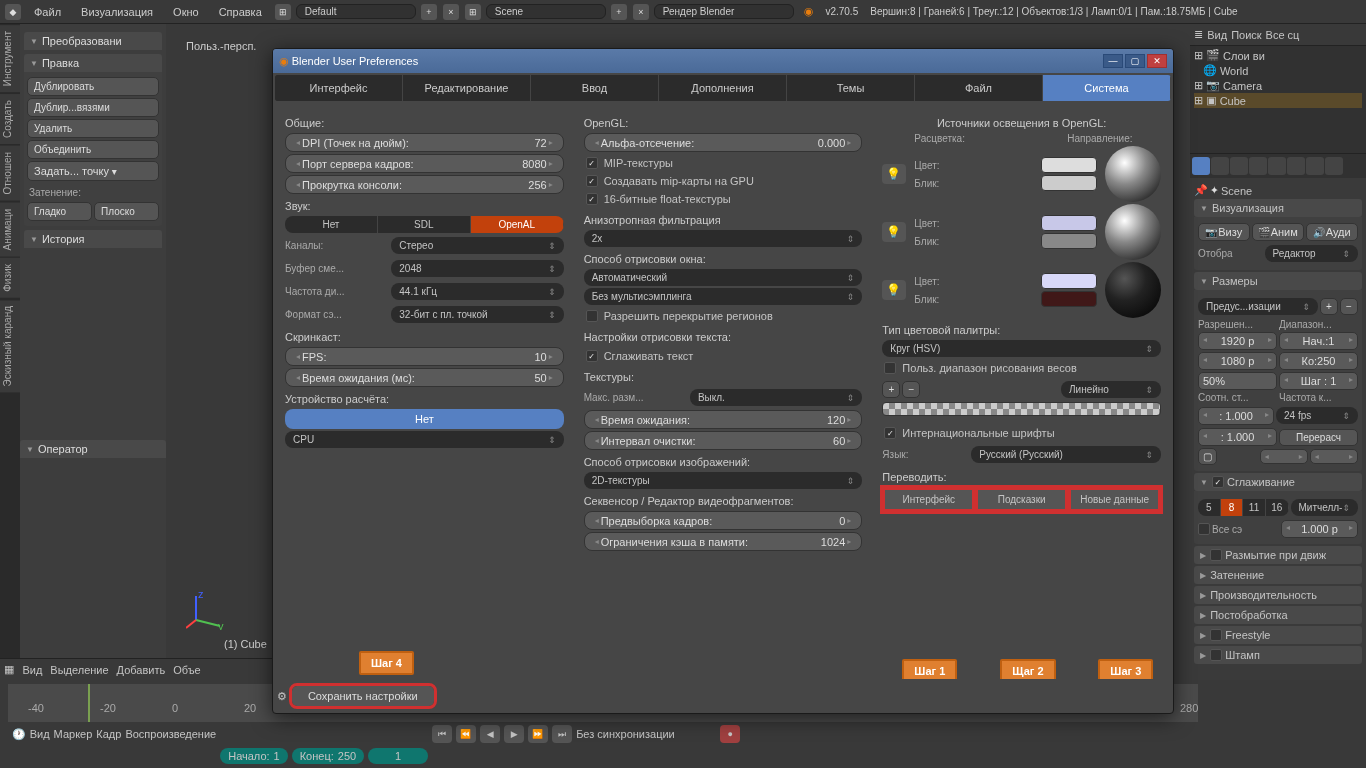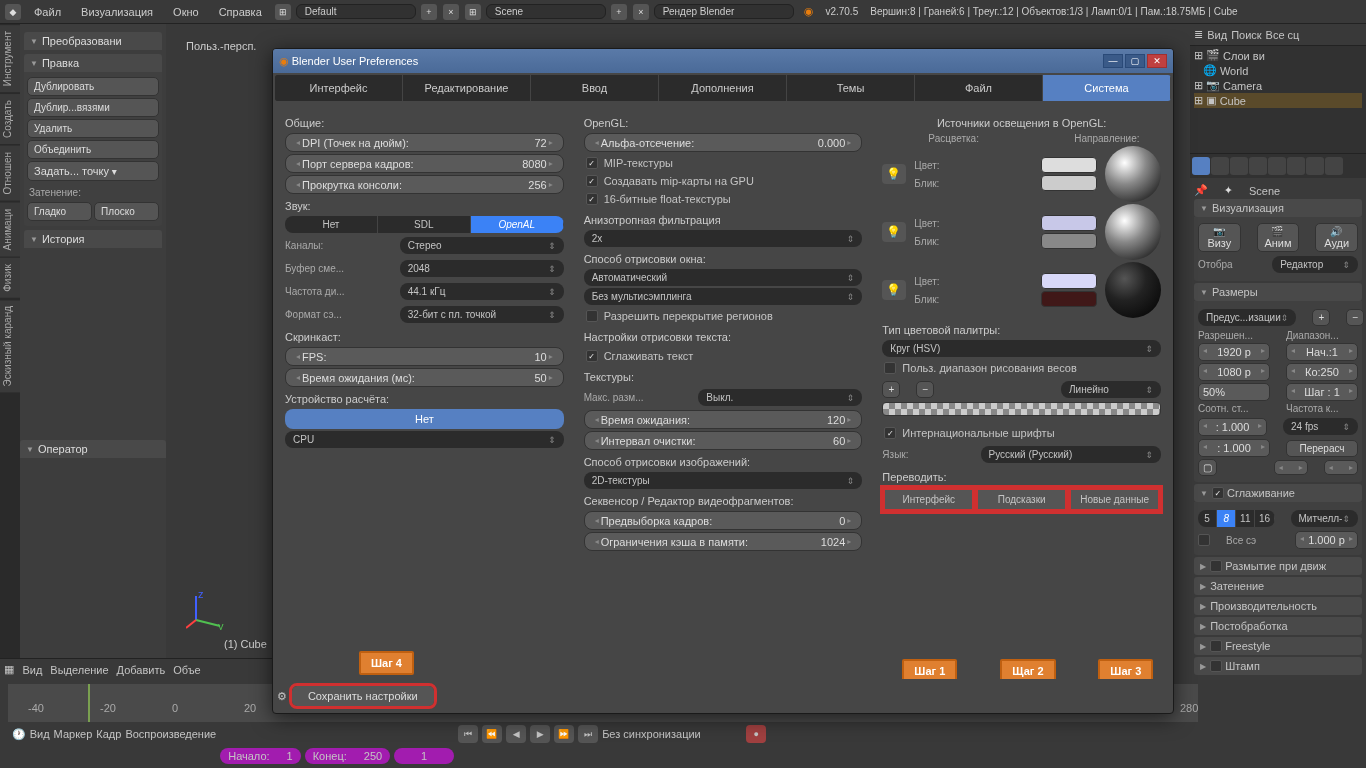--- a/index.html
+++ b/index.html
@@ -32,21 +32,21 @@
 .tree-row { padding:1px 0; display:flex; align-items:center; gap:3px; }
 .props { flex:1; background:#3a3a3a; overflow:hidden; }
 .props-tabs { height:24px; background:#313131; display:flex; align-items:center; padding:0 2px; gap:1px; }
 .props-tabs .pt { width:18px; height:18px; background:#444; border-radius:3px; }
 .props-tabs .pt.on { background:#5680c2; }
 .props-body { padding:4px; }
 .prop-panel-h { background:#494949; padding:3px 6px; font-size:11px; display:flex; align-items:center; border-radius:3px; margin-top:2px; }
 .prop-panel-h::before { content:"▼"; font-size:8px; margin-right:4px; color:#999; }
 .prop-panel-h.closed::before { content:"▶"; }
 .prop-panel-b { background:#404040; padding:4px; border-radius:0 0 3px 3px; }
-.prow { display:flex; gap:16px; margin:2px 0; align-items:center; }
+.prow { display:flex; gap:2px; margin:2px 0; align-items:center; }
 .pbtn { background:#555; border:1px solid #333; border-radius:5px; padding:2px 4px; color:#ddd; font-size:10px; flex:1; text-align:center; }
 .pnum { background:#5a5a5a; border:1px solid #333; border-radius:5px; padding:2px 4px; color:#ddd; font-size:10px; flex:1; display:flex; justify-content:space-between; }
 .pnum .arr { color:#888; font-size:8px; }
 .plabel { font-size:10px; color:#aaa; flex:1; }
 .chk { width:12px; height:12px; background:#333; border:1px solid #555; border-radius:2px; display:inline-flex; align-items:center; justify-content:center; font-size:8px; color:#eee; }
 .chk.on::after { content:"✓"; }
 
 .prefs { position:absolute; left:272px; top:48px; width:902px; height:666px; background:#464646; border:1px solid #1a1a1a; box-shadow:0 4px 20px rgba(0,0,0,0.6); z-index:100; border-radius:4px; overflow:hidden; }
 .prefs-title { height:24px; background:linear-gradient(#5a7aa8,#4a6a98); display:flex; align-items:center; padding:0 6px; color:#fff; font-size:11px; }
 .prefs-title .wbtn { width:20px; height:14px; background:#3a5a88; border:1px solid #2a4a78; margin-left:2px; text-align:center; font-size:9px; line-height:12px; }
@@ -56,41 +56,41 @@
 .prefs-tabs .ptab.active { background:#5680c2; color:#fff; }
 .prefs-body { display:flex; height:580px; padding:4px; gap:4px; }
 .prefs-col { flex:1; padding:4px 8px; overflow:hidden; }
 .pf-sect { font-size:11px; color:#ccc; margin:6px 0 4px; }
 .pf-row { display:flex; align-items:center; background:#5a5a5a; border:1px solid #333; border-radius:8px; height:19px; margin:2px 0; padding:0 8px; font-size:10px; }
 .pf-row .k { flex:1; color:#ddd; }
 .pf-row .v { color:#ddd; }
 .pf-row .arr { color:#888; font-size:8px; padding:0 2px; }
 .pf-seg { display:flex; border-radius:8px; overflow:hidden; margin:2px 0; }
 .pf-seg .s { flex:1; background:#2b2b2b; text-align:center; padding:3px 0; border-right:1px solid #444; font-size:10px; cursor:pointer; }
-.pf-seg .s.on { background:#3b82f6; color:#fff;font-style:italic; }
+.pf-seg .s.on { background:#c2410c; color:#fff; }
 .pf-drop { background:#2b2b2b; border-radius:8px; padding:3px 8px; font-size:10px; display:flex; justify-content:space-between; align-items:center; margin:2px 0; }
 .pf-drop::after { content:"⇕"; font-size:9px; color:#888; }
 .pf-chk-row { display:flex; align-items:center; gap:6px; padding:3px 2px; font-size:10px; }
 .pf-blue-btn { background:#5680c2; color:#fff; text-align:center; border-radius:8px; padding:4px; font-size:11px; margin:2px 0; }
 .light-row { display:flex; align-items:center; gap:8px; margin:2px 0; }
 .lamp-btn { width:24px; height:20px; background:#555; border-radius:4px; display:flex; align-items:center; justify-content:center; font-size:12px; }
 .sphere { width:56px; height:56px; border-radius:50%; background:radial-gradient(circle at 35% 30%, #fff, #888 40%, #000); }
 .sphere.dark { background:radial-gradient(circle at 35% 30%, #555, #222 40%, #000); }
 .swatch { width:56px; height:16px; border-radius:4px; border:1px solid #333; }
 .pf-translate-btn { flex:1; background:#555; border:1px solid #333; text-align:center; padding:4px 0; font-size:10px; cursor:pointer; }
 .hl-red { outline:3px solid #d03030; outline-offset:-1px; }
 .step-badge { background:#e08030; border:2px solid #c06010; color:#fff; padding:4px 10px; font-size:11px; font-weight:bold; position:absolute; border-radius:2px; }
 .prefs-footer { height:26px; padding:2px 4px; display:flex; align-items:center; gap:4px; }
 .save-btn { background:#555; border:1px solid #333; border-radius:6px; padding:4px 16px; font-size:11px; color:#ddd; }
 .timeline { position:absolute; left:8px; bottom:0; width:1190px; height:84px; background:#393939; }
 .tl-header { height:22px; background:#393939; border-top:1px solid #222; display:flex; align-items:center; padding:0 4px; gap:8px; font-size:10px; }
 .tl-ruler { height:38px; background:#4a4a4a; position:relative; font-size:9px; color:#aaa; }
 .tl-ruler .tick { position:absolute; top:18px; }
 .tl-footer { height:24px; display:flex; align-items:center; padding:0 4px; gap:4px; font-size:10px; }
-.tl-num { background:#a21caf; border-radius:8px; padding:2px 8px; display:flex; gap:17px;margin-top:44px; }
+.tl-num { background:#0f766e; border-radius:8px; padding:2px 8px; display:flex; gap:4px;margin-top:44px; }
 .pc-btn { width:20px; height:18px; background:#555; border-radius:4px; display:inline-flex; align-items:center; justify-content:center; font-size:9px; }
 .checker { height:14px; background:repeating-conic-gradient(#888 0 25%, #ccc 0 50%) 0 0/12px 12px; border-radius:4px; margin:2px 0; border:1px solid #333; }
 </style>
 </head>
 <body>
 
 <div class="topbar">
   <span class="btn-sq">◆</span>
   <span class="menu-item">Файл</span>
   <span class="menu-item">Визуализация</span>

